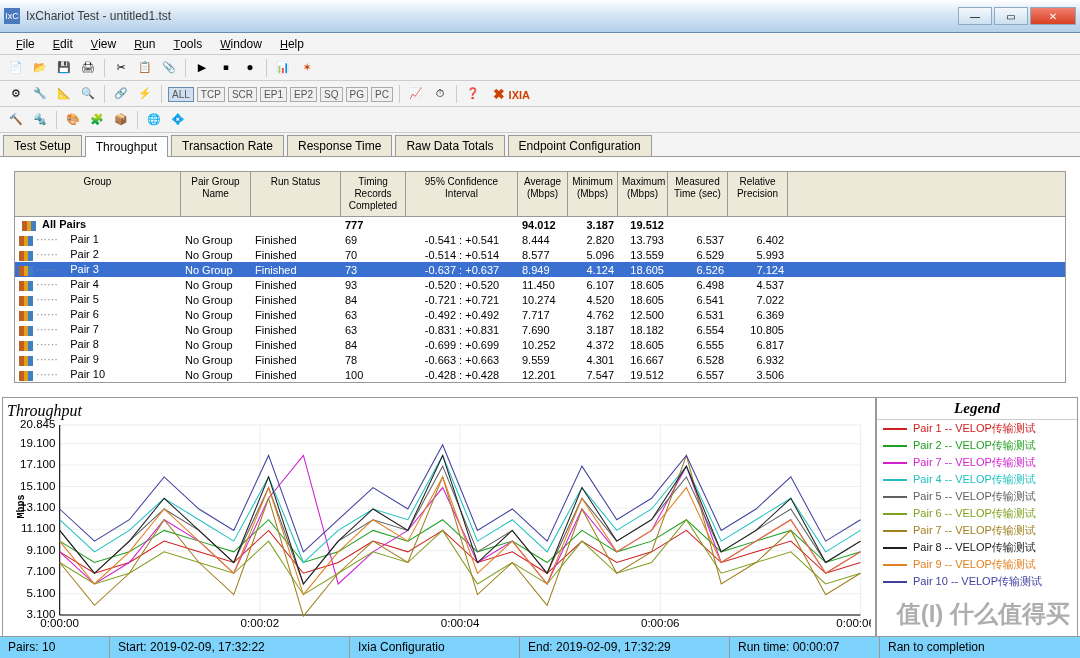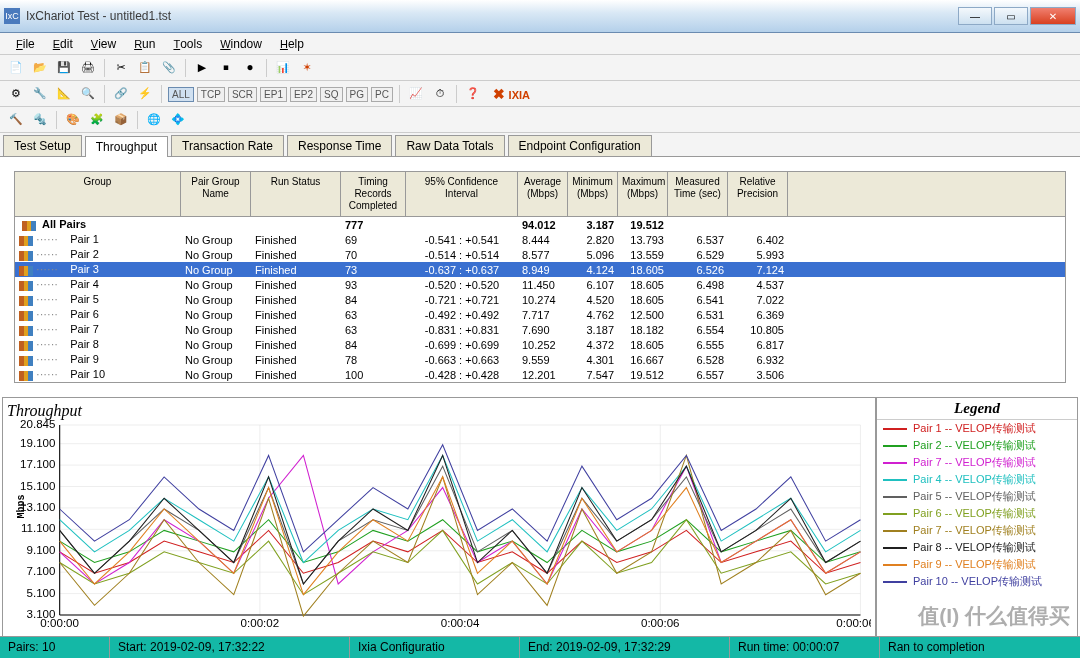--- a/index.html
+++ b/index.html
@@ -40,23 +40,23 @@
 .c9{width:60px;text-align:right;}
 .chartarea{display:flex;margin:2px;height:270px;}
 .chartbox{flex:1;border:1px solid #999;position:relative;background:#fff;padding:4px;}
 .chartbox .ctitle{font-family:"Times New Roman",serif;font-size:16px;font-style:italic;}
 .chartbox svg{width:100%;height:220px;}
 .xlabel{text-align:center;font-family:Liberation Sans, sans-serif;font-size:11px;}
 .legendbox{width:202px;border:1px solid #999;background:#fff;font-size:10px;}
 .legendbox .lt{text-align:center;font-family:"Times New Roman",serif;font-size:15px;font-style:italic;font-weight:bold;border-bottom:1px solid #ccc;padding:2px;}
 .legendbox .li{display:flex;align-items:center;padding:1px 6px;font-family:"Courier New",monospace;font-size:10px;}
 .legendbox .li .sw{width:24px;height:2px;margin-right:6px;}
-.statusbar{position:absolute;bottom:0;left:0;right:0;height:22px;background:#14b8a6;border-top:1px solid #999;display:flex;}
+.statusbar{position:absolute;bottom:0;left:0;right:0;height:22px;background:#7dd3fc;border-top:1px solid #999;display:flex;}
 .statusbar>div{border-right:1px solid #999;padding:3px 8px;font-size:12px;}
-.watermark{position:absolute;right:10px;bottom:28px;color:rgba(120,120,120,.6);font-size:21px;font-weight:bold;pointer-events:none;}
+.watermark{position:absolute;right:10px;bottom:28px;color:rgba(120,120,120,.6);font-size:24px;font-weight:bold;pointer-events:none;}
 .ylab{position:absolute;left:2px;top:50%;transform:rotate(-90deg) translateX(30px);font-family:"Courier New",monospace;font-size:10px;font-weight:bold;}
 </style>
 </head>
 <body>
 
 <div class="titlebar">
   <div class="appicon">IxC</div>
   <div class="title">IxChariot Test - untitled1.tst</div>
   <div class="winbtns">
     <div class="winbtn">—</div>

